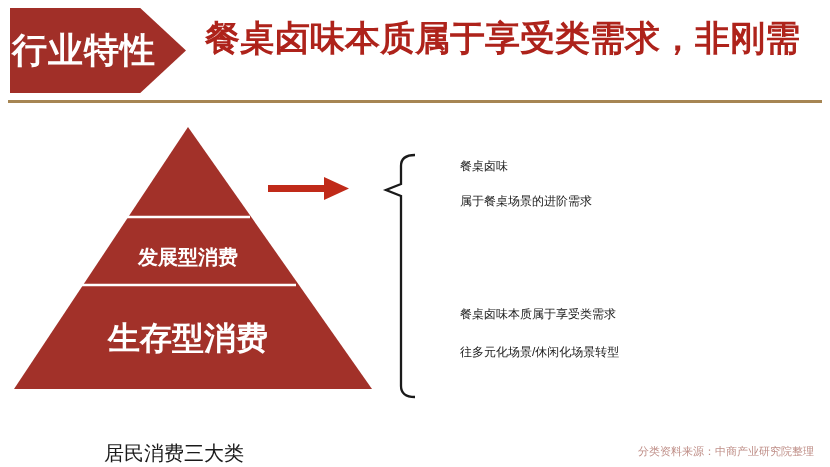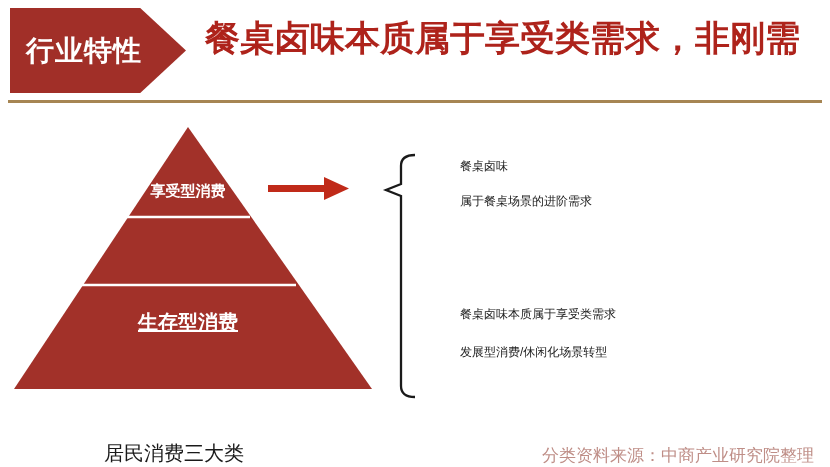--- a/index.html
+++ b/index.html
@@ -16,21 +16,21 @@
     position: absolute;
     left: 10px; top: 8px;
     width: 176px; height: 85px;
     background: #A12F28;
     clip-path: polygon(0% 0%, 74% 0%, 100% 50%, 74% 100%, 0% 100%);
     display: flex; align-items: center; justify-content: center;
     padding-right: 28px; box-sizing: border-box;
   }
   .banner-label {
     color: #ffffff;
-    font-size: 28px;
+    font-size: 35px;
     font-weight: bold;
     letter-spacing: 1px;
     white-space: nowrap;
   }
   
   .title-block {
     position: absolute;
     left: 205px; top: 17px;
     color: #AE231B;
     font-size: 35px;
@@ -54,21 +54,21 @@
   
   .tier-label {
     position: absolute;
     color: #ffffff;
     font-weight: bold;
     text-align: center;
     white-space: nowrap;
   }
   .tier-label.t1 { left: 108px; top: 182px; width: 160px; font-size: 15px; }
   .tier-label.t2 { left: 88px;  top: 244px; width: 200px; font-size: 20px; }
-  .tier-label.t3 { left: 38px;  top: 309px; width: 300px; font-size: 20px; text-decoration: underline; }
+  .tier-label.t3 { left: 38px;  top: 317px; width: 300px; font-size: 32px; }
   
   .notes {
     position: absolute;
     left: 460px;
     color: #1a1a1a;
     font-size: 12px;
     white-space: nowrap;
   }
   .notes.group1 { top: 149px; line-height: 35px; }
   .notes.group2 { top: 295px; line-height: 38px; }
@@ -79,21 +79,21 @@
     left: 104px; top: 440px;
     color: #1a1a1a;
     font-size: 20px;
     white-space: nowrap;
   }
   
   .source-note {
     position: absolute;
     right: 16px; top: 444px;
     color: #BF8E87;
-    font-size: 17px;
+    font-size: 11px;
     white-space: nowrap;
   }
 </style>
 </head>
 <body>
 
 <div class="slide">
 
   <div class="banner">
     <span class="banner-label">行业特性</span>
@@ -113,30 +113,30 @@
     <line x1="80" y1="285" x2="296" y2="285" stroke="#ffffff" stroke-width="2.6"></line>
 
     <g>
       <rect x="268" y="185" width="57" height="7" fill="#C02A19"></rect>
       <polygon points="324,177 349,188.5 324,200" fill="#C02A19"></polygon>
     </g>
 
     <path d="M415,155 Q401,155 401,166 L401,184 L386,190 L401,196 L401,386 Q401,397 415,397" fill="none" stroke="#1a1a1a" stroke-width="2.3" stroke-linejoin="miter"></path>
   </svg>
 
-  <div class="tier-label t1">享受型消费</div>
+  <div class="tier-label t2">发展型消费</div>
   <div class="tier-label t3">生存型消费</div>
 
   <div class="notes group1">
     <span class="note-line">餐桌卤味</span>
     <span class="note-line">属于餐桌场景的进阶需求</span>
   </div>
 
   <div class="notes group2">
     <span class="note-line">餐桌卤味本质属于享受类需求</span>
-    <span class="note-line">发展型消费/休闲化场景转型</span>
+    <span class="note-line">往多元化场景/休闲化场景转型</span>
   </div>
 
   <div class="caption">居民消费三大类</div>
 
   <div class="source-note">分类资料来源：中商产业研究院整理</div>
 
 </div>
 
 </body></html>

